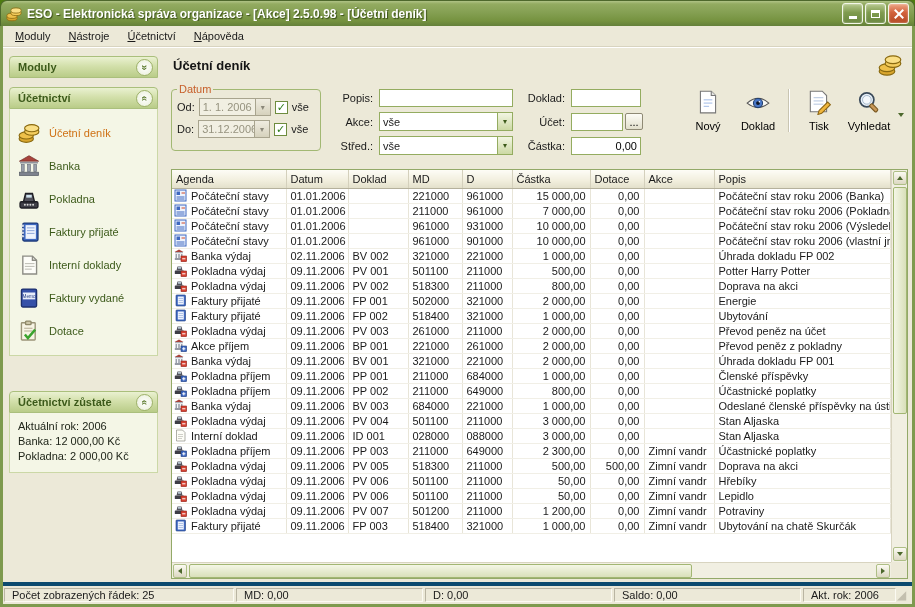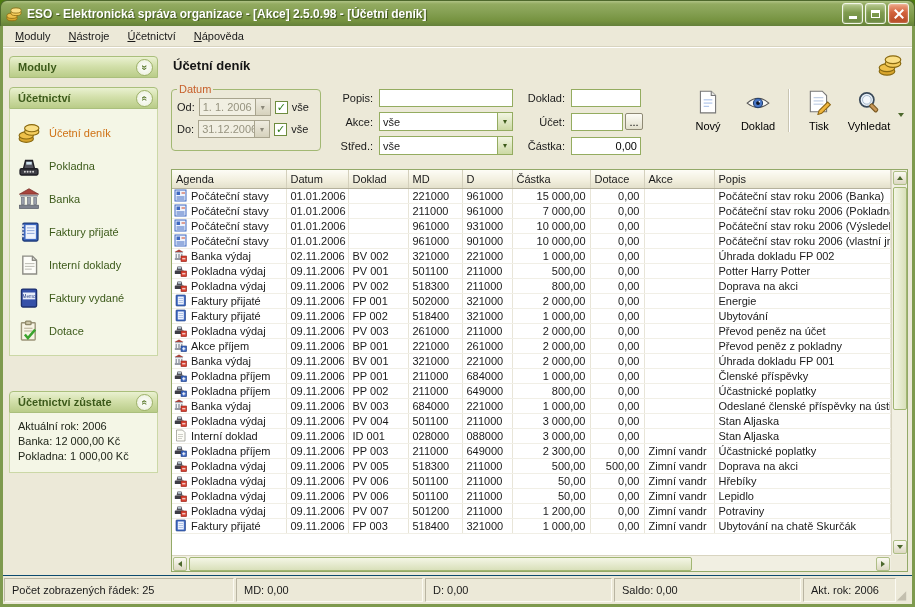--- a/index.html
+++ b/index.html
@@ -110,21 +110,21 @@
 .hscroll .sb-btn.left { left: 1px; }
 .hscroll .sb-btn.right { right: 1px; }
 .hthumb { position: absolute; top: 1px; left: 17px; width: 70%; height: 14px; border: 1px solid #a2b673; border-radius: 2px;
   background: linear-gradient(180deg,#f4f6e6,#d9e0ba); }
 .sb-corner { position: absolute; right: 0; bottom: 0; width: 16px; height: 16px; background: #ece9d8; }
 .tri-up { width: 0; height: 0; border-left: 3px solid transparent; border-right: 3px solid transparent; border-bottom: 4px solid #4c682c; }
 .tri-down { width: 0; height: 0; border-left: 3px solid transparent; border-right: 3px solid transparent; border-top: 4px solid #4c682c; }
 .tri-left { width: 0; height: 0; border-top: 3px solid transparent; border-bottom: 3px solid transparent; border-right: 4px solid #4c682c; }
 .tri-right { width: 0; height: 0; border-top: 3px solid transparent; border-bottom: 3px solid transparent; border-left: 4px solid #4c682c; }
 
-.statusbar { height: 29px; display: flex; align-items: stretch; padding: 2px 16px 2px 1px; gap: 2px; position: relative; border-top: 1px solid #0c4a6e; }
+.statusbar { height: 22px; display: flex; align-items: stretch; padding: 2px 16px 2px 1px; gap: 2px; position: relative; border-top: 4px solid #0c4a6e; }
 .status-cell { display: flex; align-items: center; padding: 0 7px; border: 1px solid; border-color: #b9b5a2 #fbfaf2 #fbfaf2 #b9b5a2; white-space: nowrap; overflow: hidden; }
 .c1 { width: 230px; }
 .c2 { width: 187px; }
 .c3 { flex: 1; }
 .grip { position: absolute; right: 2px; bottom: 2px; width: 13px; height: 13px; }
 .grip::before { content: "◢"; font-size: 12px; line-height: 13px; color: #c3bfae; }
 </style>
 </head>
 <body>
 
@@ -183,47 +183,47 @@
                       <ellipse cx="10" cy="7" rx="5.2" ry="2.6" fill="#f4cd5e"></ellipse>
                       <ellipse cx="10" cy="4.5" rx="5.2" ry="2.6" fill="#fadf85"></ellipse>
                     </g>
                   </svg>
                 </span>
                 <span class="side-label">Účetní deník</span>
               </div>
               <div class="side-item">
                 <span class="icon" style="width: 22px; height: 22px;">
                   <svg viewBox="0 0 16 16">
+                    <polygon points="8,0.5 15,4.5 1,4.5" fill="#a8443c" stroke="#6e2420" stroke-width="0.5"></polygon>
+                    <rect x="1.5" y="5" width="13" height="1.2" fill="#8f939e"></rect>
+                    <g fill="#9aa0ac" stroke="#6b707c" stroke-width="0.5">
+                      <rect x="2.5" y="7" width="2" height="5"></rect>
+                      <rect x="7" y="7" width="2" height="5"></rect>
+                      <rect x="11.5" y="7" width="2" height="5"></rect>
+                    </g>
+                    <rect x="1" y="12.5" width="14" height="2.5" fill="#7d828e" stroke="#575c66" stroke-width="0.5"></rect>
+                  </svg>
+                </span>
+                <span class="side-label">Banka</span>
+              </div>
+              <div class="side-item">
+                <span class="icon" style="width: 22px; height: 22px;">
+                  <svg viewBox="0 0 16 16">
                     <rect x="1.5" y="10" width="13" height="4.5" rx="1" fill="#3e3e46" stroke="#1e1e24"></rect>
                     <path d="M4 10 L5.5 4 h5 L12 10z" fill="#52525c" stroke="#1e1e24"></path>
                     <rect x="6" y="5" width="4" height="2" fill="#cfe3ee"></rect>
                     <g fill="#d8d8d8">
                       <circle cx="5" cy="12.2" r="0.7"></circle>
                       <circle cx="7" cy="12.2" r="0.7"></circle>
                       <circle cx="9" cy="12.2" r="0.7"></circle>
                       <circle cx="11" cy="12.2" r="0.7"></circle>
                     </g>
                   </svg>
                 </span>
                 <span class="side-label">Pokladna</span>
-              </div>
-              <div class="side-item">
-                <span class="icon" style="width: 22px; height: 22px;">
-                  <svg viewBox="0 0 16 16">
-                    <polygon points="8,0.5 15,4.5 1,4.5" fill="#a8443c" stroke="#6e2420" stroke-width="0.5"></polygon>
-                    <rect x="1.5" y="5" width="13" height="1.2" fill="#8f939e"></rect>
-                    <g fill="#9aa0ac" stroke="#6b707c" stroke-width="0.5">
-                      <rect x="2.5" y="7" width="2" height="5"></rect>
-                      <rect x="7" y="7" width="2" height="5"></rect>
-                      <rect x="11.5" y="7" width="2" height="5"></rect>
-                    </g>
-                    <rect x="1" y="12.5" width="14" height="2.5" fill="#7d828e" stroke="#575c66" stroke-width="0.5"></rect>
-                  </svg>
-                </span>
-                <span class="side-label">Banka</span>
               </div>
               <div class="side-item">
                 <span class="icon" style="width: 22px; height: 22px;">
                   <svg viewBox="0 0 16 16">
                     <rect x="3.5" y="1.5" width="11" height="13" rx="1" fill="#3e68c0" stroke="#1f3c7c"></rect>
                     <rect x="5.5" y="3" width="7.5" height="10" fill="#eef3fd"></rect>
                     <g stroke="#8aa4d8" stroke-width="0.7">
                       <line x1="6.5" y1="5" x2="12" y2="5"></line>
                       <line x1="6.5" y1="7" x2="12" y2="7"></line>
                       <line x1="6.5" y1="9" x2="12" y2="9"></line>
@@ -279,21 +279,21 @@
             </div>
         </div>
         <div class="panel balance">
           <div class="panel-header">
             <span class="hdr-text">Účetnictví zůstate</span>
             <span class="chev-btn up"></span>
           </div>
           <div class="panel-body balance-body" id="balance-body">
               <div class="bal-line">Aktuální rok: 2006</div>
               <div class="bal-line">Banka: 12 000,00 Kč</div>
-              <div class="bal-line">Pokladna: 1 000,00 Kč</div>
+              <div class="bal-line">Pokladna: 2 000,00 Kč</div>
             </div>
         </div>
       </div>
       <div class="main">
         <div class="main-title-row">
           <h1>Účetní deník</h1>
           <span class="icon" id="page-icon">
               <svg viewBox="0 0 16 16">
                 <g stroke="#8a6a10" stroke-width="0.8">
                   <ellipse cx="6" cy="12.2" rx="5.2" ry="2.6" fill="#d9a62e"></ellipse>

